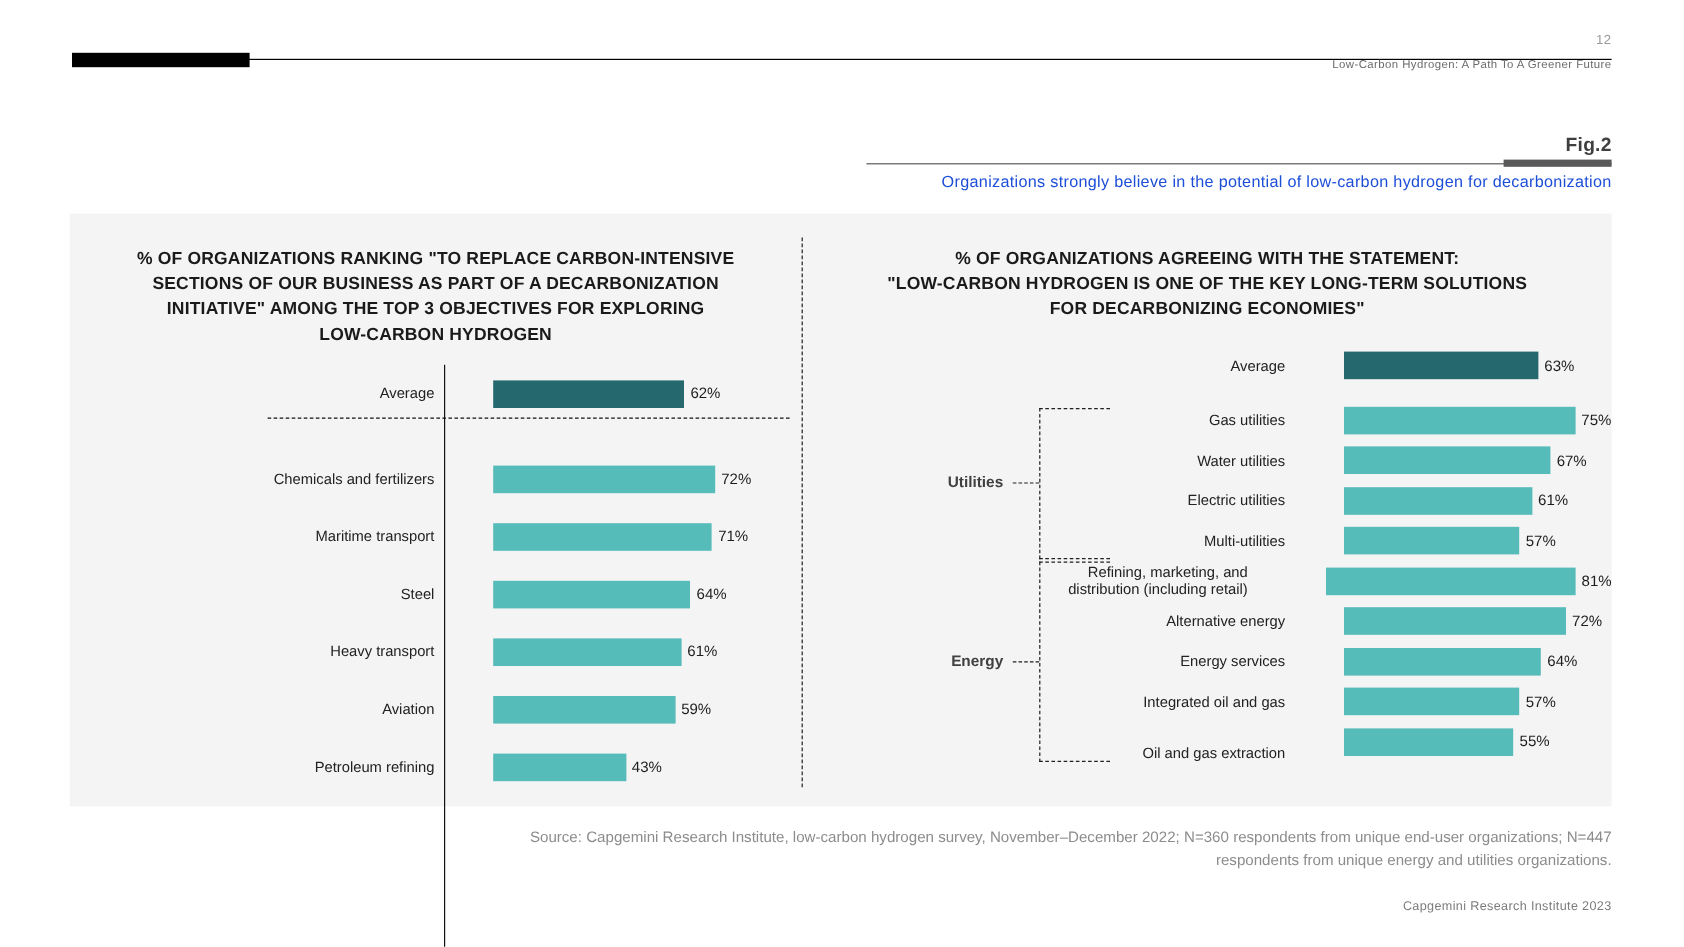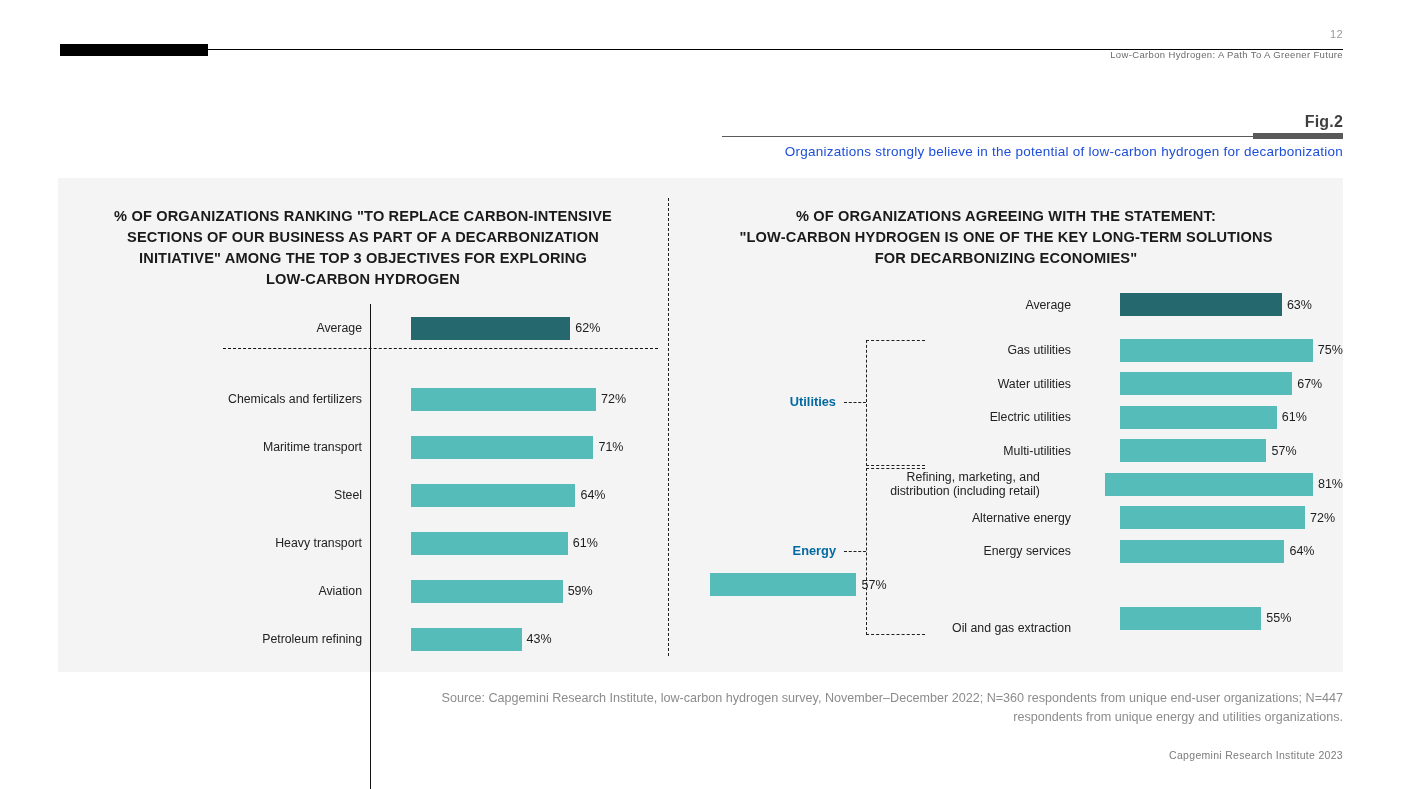--- a/index.html
+++ b/index.html
@@ -197,21 +197,21 @@
   .bracket-stem {
     position: absolute;
     border-top: 1px dashed #1f1f1f;
     width: 22px;
     height: 0;
   }
   .group-label {
     position: absolute;
     font-size: 12.8px;
     font-weight: bold;
-    color: #0369a1;
+    color: #404040;
     text-align: right;
     white-space: nowrap;
   }
 
   
   .source {
     position: absolute;
     right: 60px;
     top: 689px;
     width: 920px;
@@ -367,20 +367,21 @@
           </div>
         </div>
         <div class="row" style="height: 33.5px;">
           <div class="row-label" style="width: 410px;">Energy services</div>
           <div class="bar-area">
             <div class="bar" style="width: 164.48px;"></div>
             <span class="bar-value">64%</span>
           </div>
         </div>
         <div class="row" style="height: 33.5px;">
+          <div class="row-label" style="width: 410px;">Integrated oil and gas</div>
           <div class="bar-area">
             <div class="bar" style="width: 146.49px;"></div>
             <span class="bar-value">57%</span>
           </div>
         </div>
         <div class="row" style="height: 33.5px; align-items: flex-end;">
           <div class="row-label" style="width: 410px;">Oil and gas extraction</div>
           <div class="bar-area">
             <div class="bar" style="width: 141.35px;"></div>
             <span class="bar-value">55%</span>

